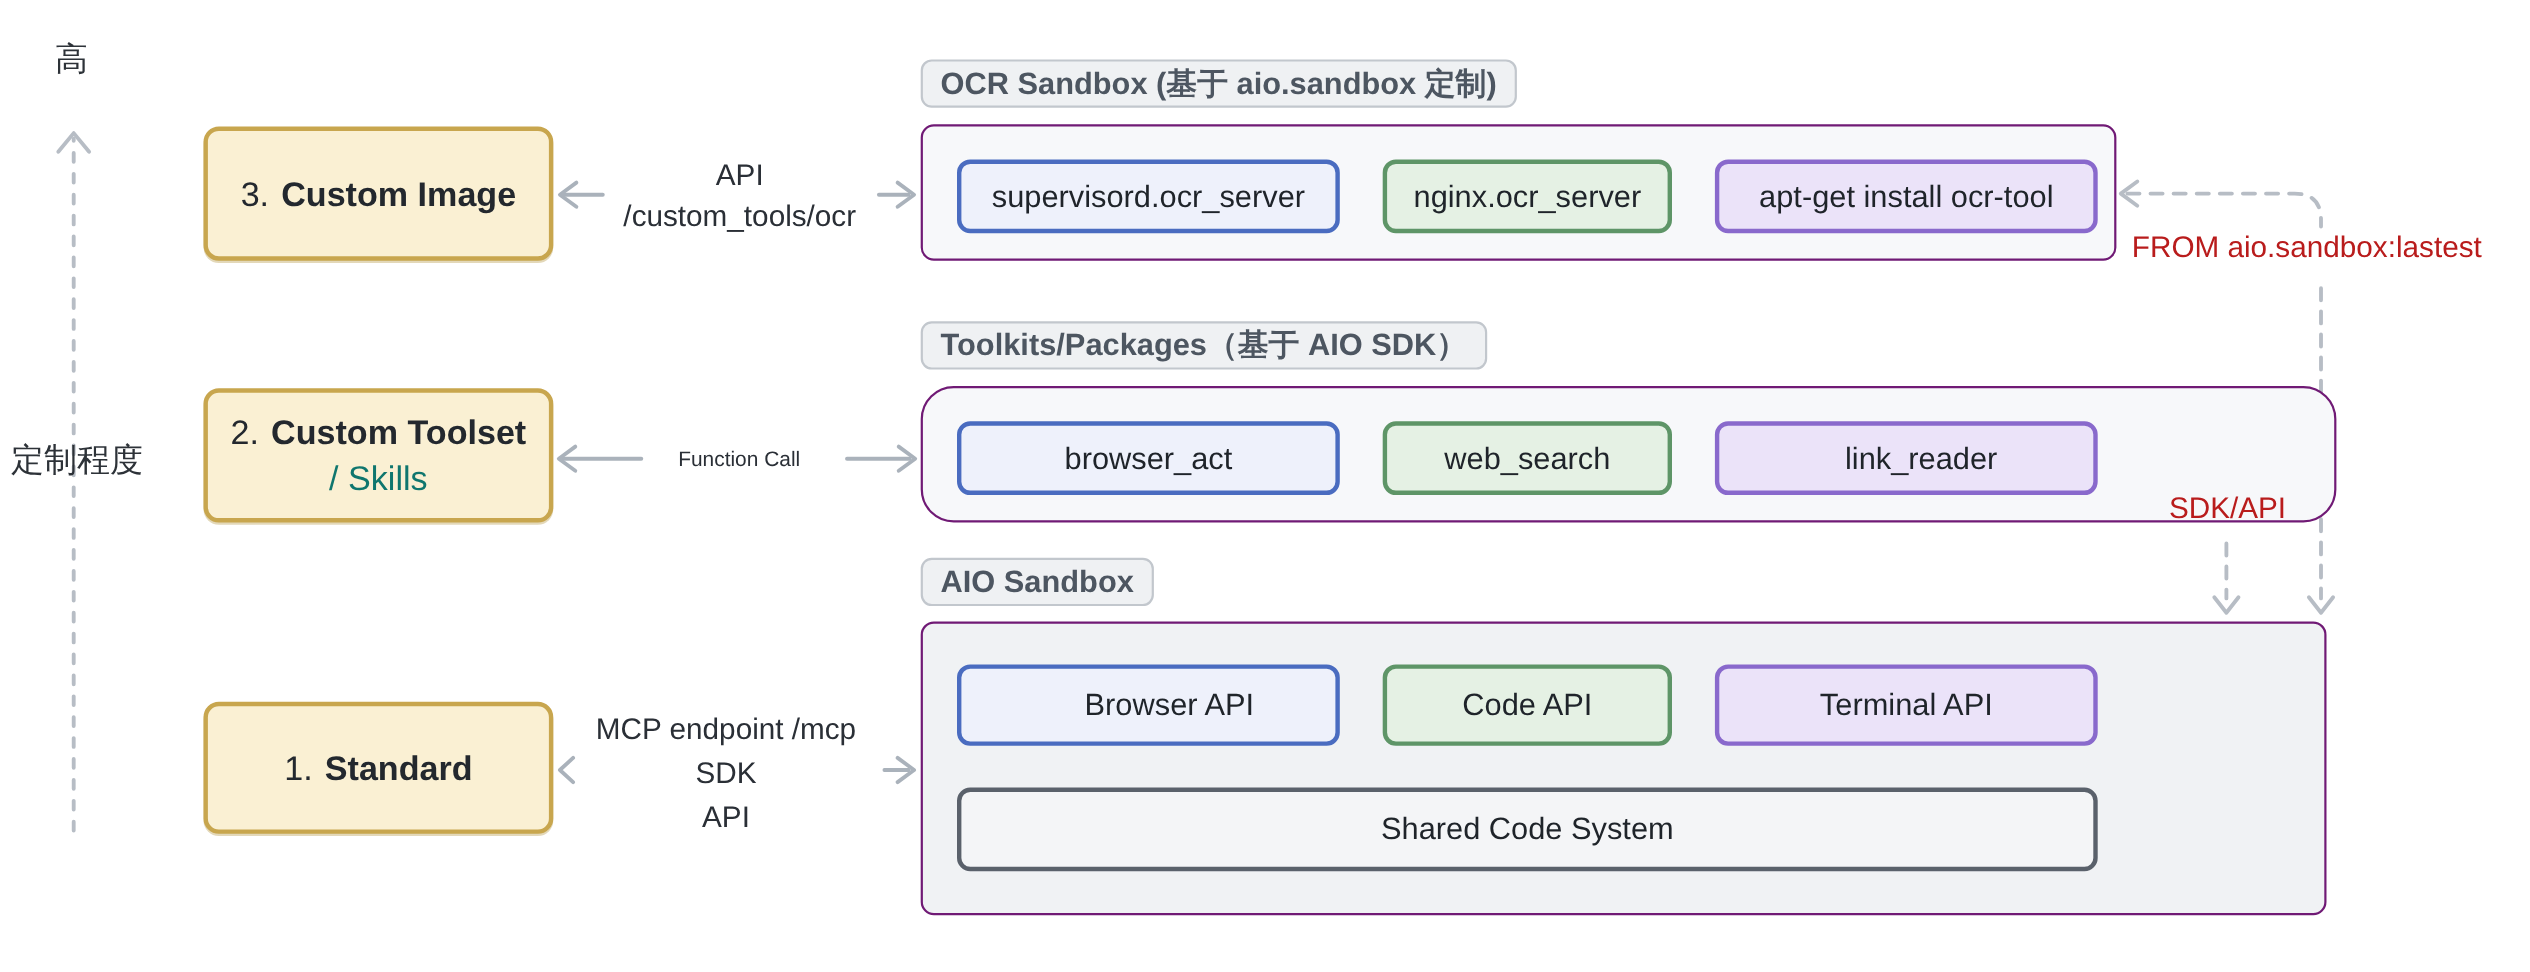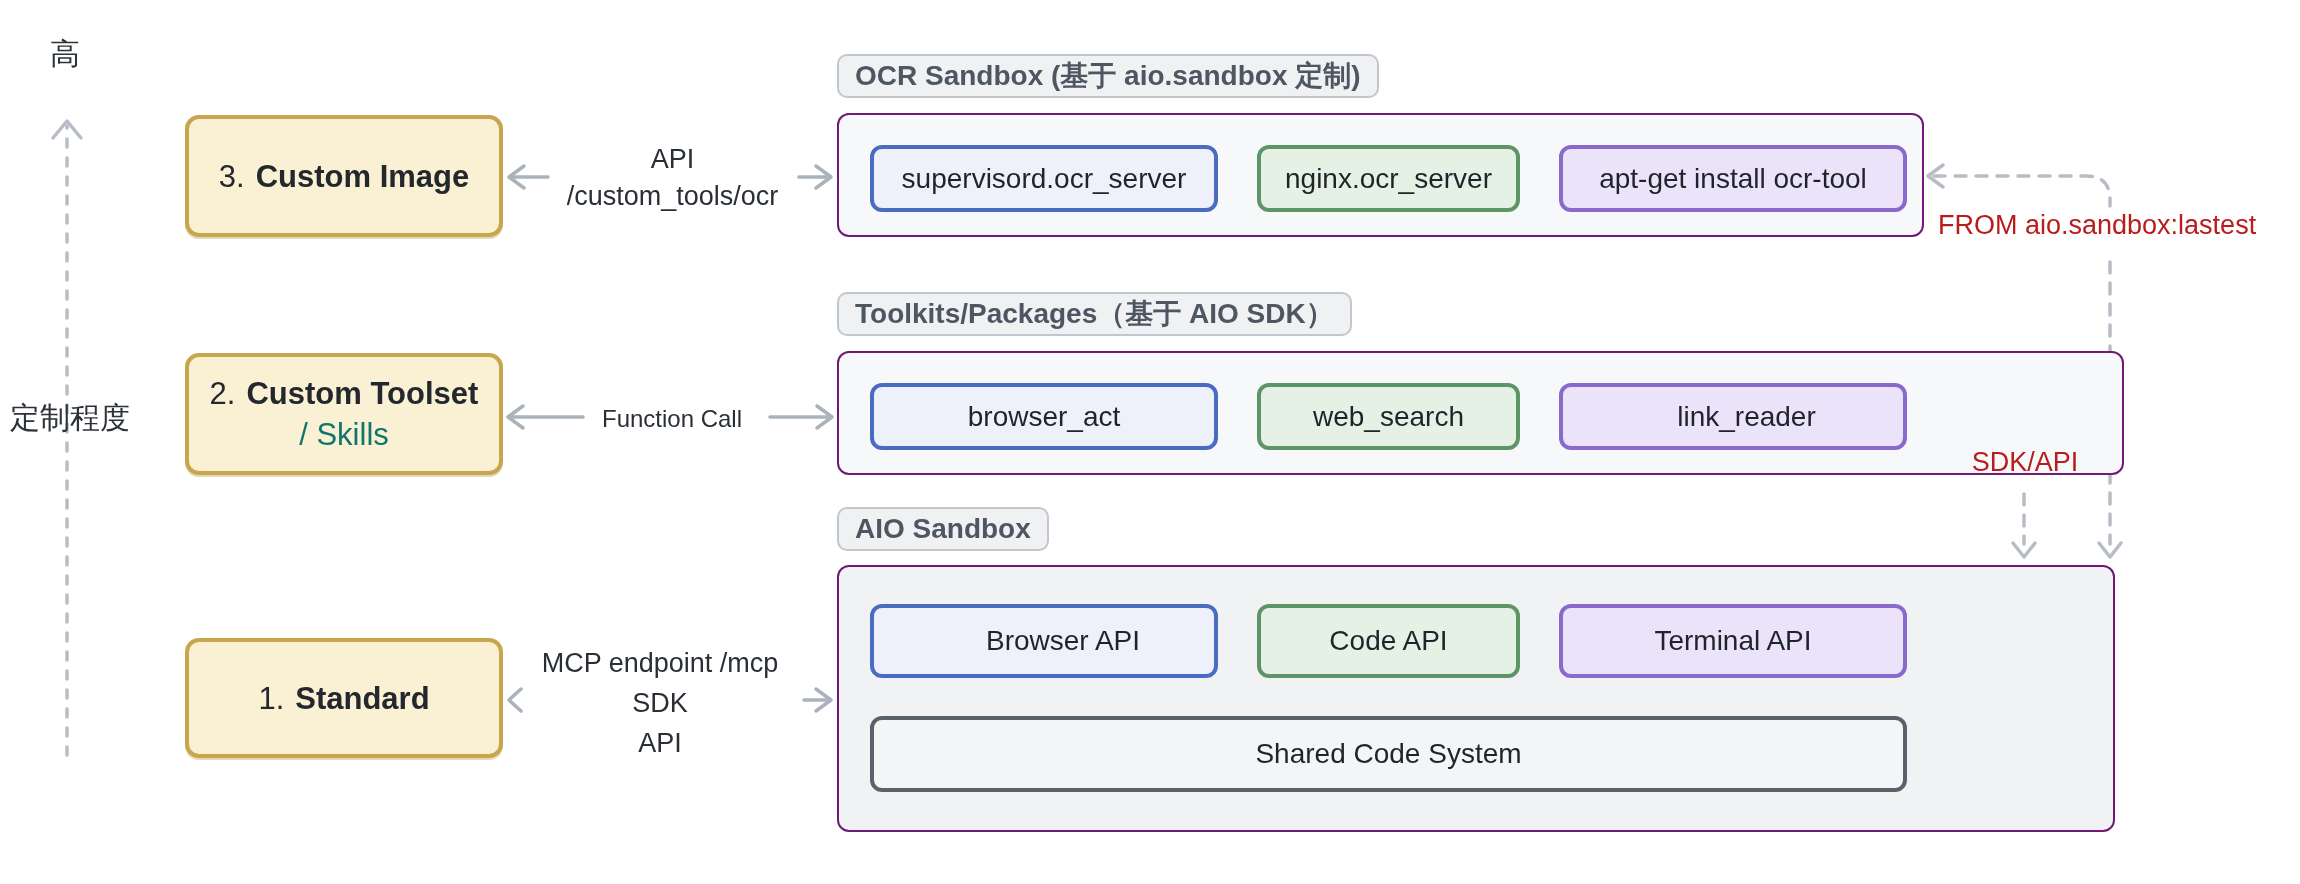--- a/index.html
+++ b/index.html
@@ -115,38 +115,38 @@
   </div>
   <div class="ybox" style="top:638px;height:120px;">
     <div class="ylabel"><span class="num">1.</span><span class="ttl">Standard</span></div>
     <div class="ylabel2"></div>
   </div>
 
   <div class="conn-label" style="left:540px;top:141px;width:265px;">
     <div>API</div>
     <div>/custom_tools/ocr</div>
   </div>
-  <div class="conn-label" style="left:572px;top:400px;width:200px;font-size:24px;">Function Call</div>
+  <div class="conn-label" style="left:572px;top:400px;width:200px;font-size:19px;">Function Call</div>
   <div class="conn-label" style="left:530px;top:643px;width:260px;line-height:40px;">
     <div>MCP endpoint /mcp</div>
     <div>SDK</div>
     <div>API</div>
   </div>
 
   <div class="badge" style="top:54px;">OCR Sandbox (基于 aio.sandbox 定制)</div>
   <div class="badge" style="top:292px;">Toolkits/Packages（基于 AIO SDK）</div>
   <div class="badge" style="top:507px;">AIO Sandbox</div>
 
   <div class="container" style="top:113px;width:1087px;height:124px;">
     <div class="tbox box-blue" style="left:31px;top:30px;width:348px;height:67px;">supervisord.ocr_server</div>
     <div class="tbox box-green" style="left:418px;top:30px;width:263px;height:67px;">nginx.ocr_server</div>
     <div class="tbox box-purple" style="left:720px;top:30px;width:348px;height:67px;">apt-get install ocr-tool</div>
   </div>
 
-  <div class="container" style="top:351px;width:1287px;height:124px;">
+  <div class="container" style="top:351px;width:1287px;height:124px;border-radius:30px;">
     <div class="tbox box-blue" style="left:31px;top:30px;width:348px;height:67px;">browser_act</div>
     <div class="tbox box-green" style="left:418px;top:30px;width:263px;height:67px;">web_search</div>
     <div class="tbox box-purple" style="left:720px;top:30px;width:348px;height:67px;padding-left:27px;">link_reader</div>
   </div>
 
   <div class="container dim" style="top:565px;width:1278px;height:267px;">
     <div class="tbox box-blue" style="left:31px;top:37px;width:348px;height:74px;padding-left:38px;">Browser API</div>
     <div class="tbox box-green" style="left:418px;top:37px;width:263px;height:74px;">Code API</div>
     <div class="tbox box-purple" style="left:720px;top:37px;width:348px;height:74px;">Terminal API</div>
     <div class="tbox box-dark" style="left:31px;top:149px;width:1037px;height:76px;">Shared Code System</div>

